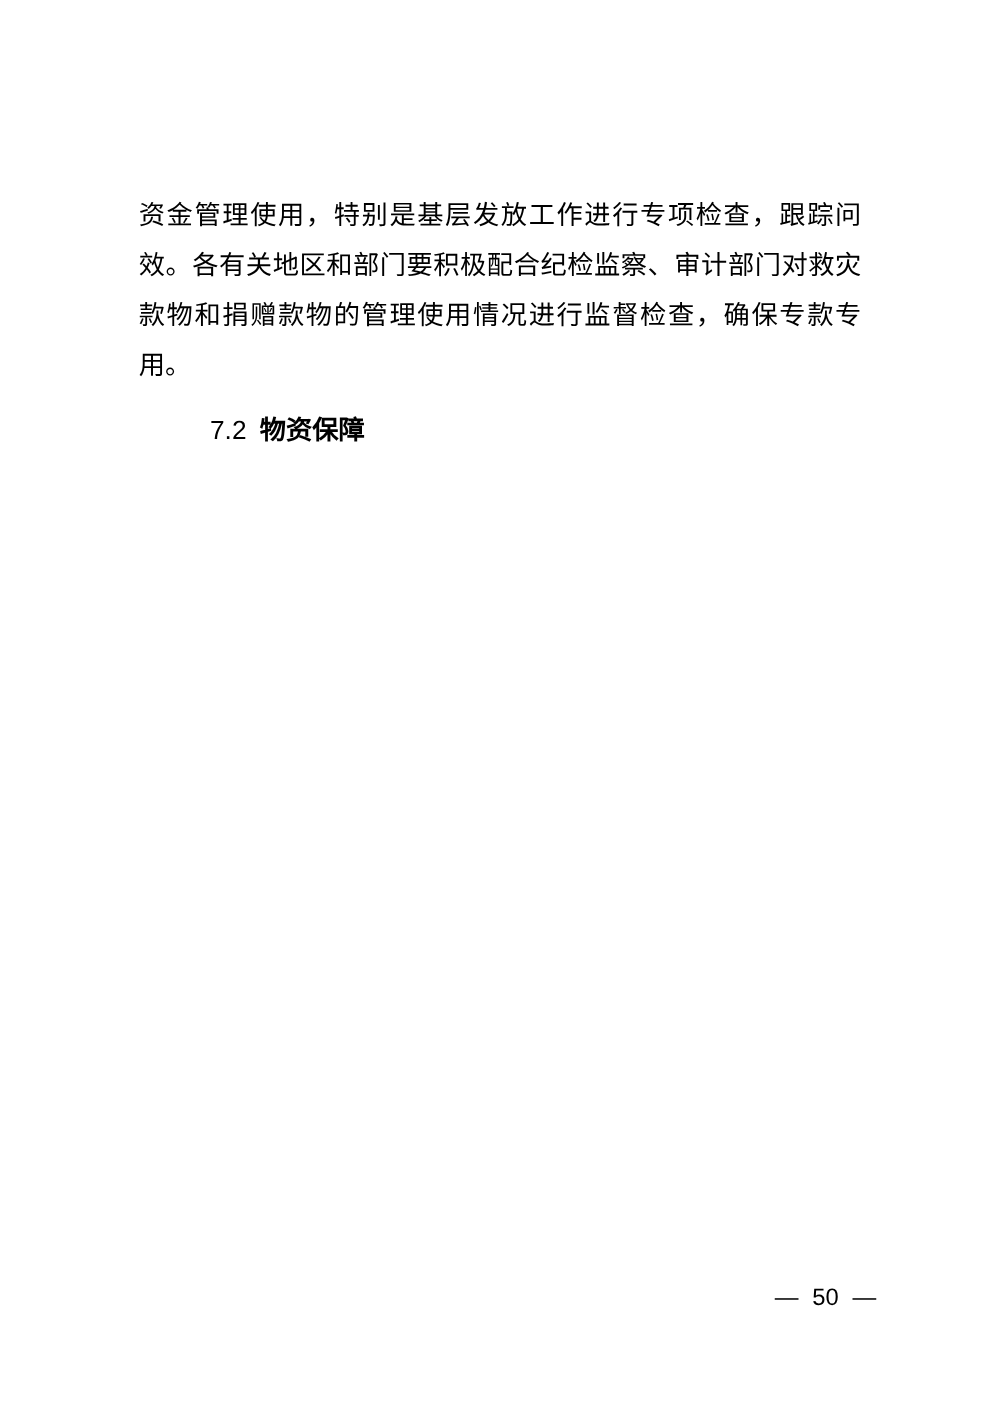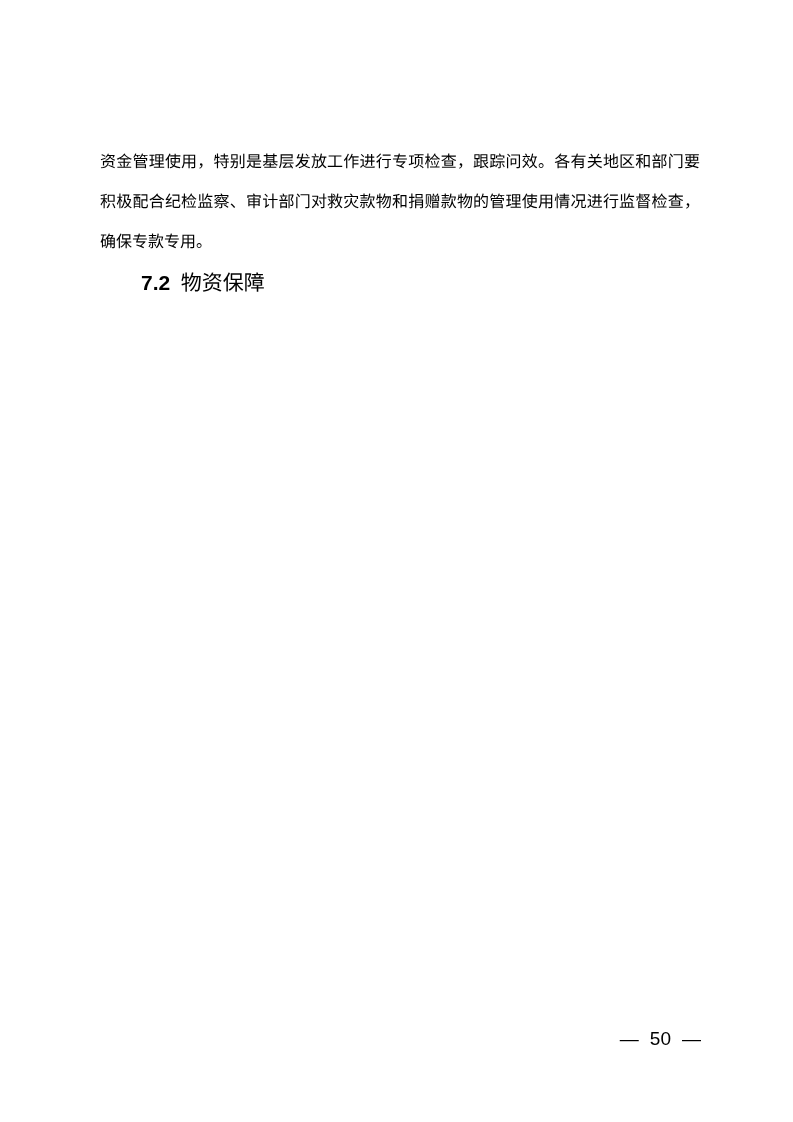--- a/index.html
+++ b/index.html
@@ -16,45 +16,46 @@
     font-family: "Liberation Sans", sans-serif;
     overflow: hidden;
   }
   .content {
     position: absolute;
     left: 99px;
     top: 141px;
     width: 602px;
   }
   .para {
-    margin: 1px;
-    font-size: 16px;
+    margin: 12px;
+    font-size: 21px;
     line-height: 40px;
     text-align: justify;
     text-justify: inter-ideograph;
   }
   .para.indent {
     text-indent: 2em;
   }
   .clause-number {
     margin-right: 0.45em;
     white-space: nowrap;
   }
   .heading {
     margin: 0;
     font-size: 21px;
     line-height: 40px;
     text-indent: 2em;
   }
   .heading .heading-number {
-    font-weight: bold;
+    font-weight: normal;
     margin-right: 0.5em;
+    margin-left: 27px;
   }
   .heading .heading-title {
-    font-weight: normal;
+    font-weight: bold;
   }
   .page-number {
     position: absolute;
     top: 1026px;
     right: 92px;
     display: flex;
     align-items: center;
     gap: 11px;
     font-size: 19px;
     line-height: 26px;

